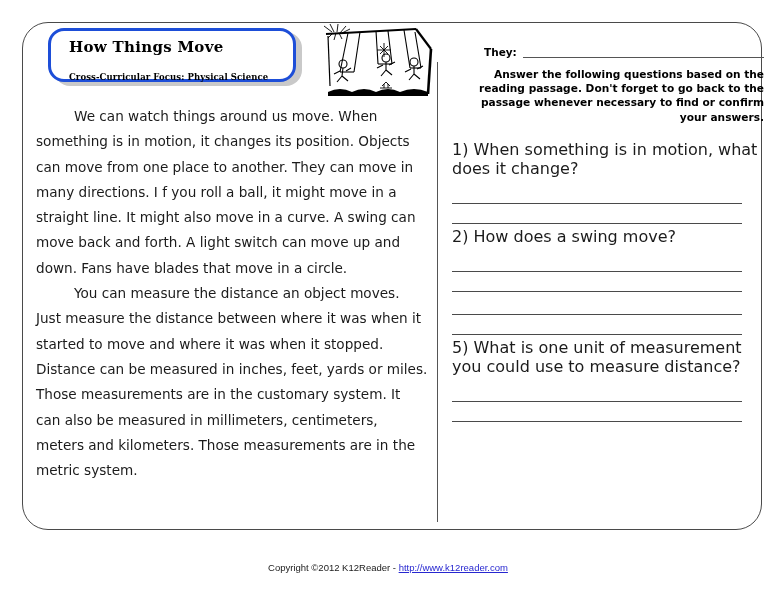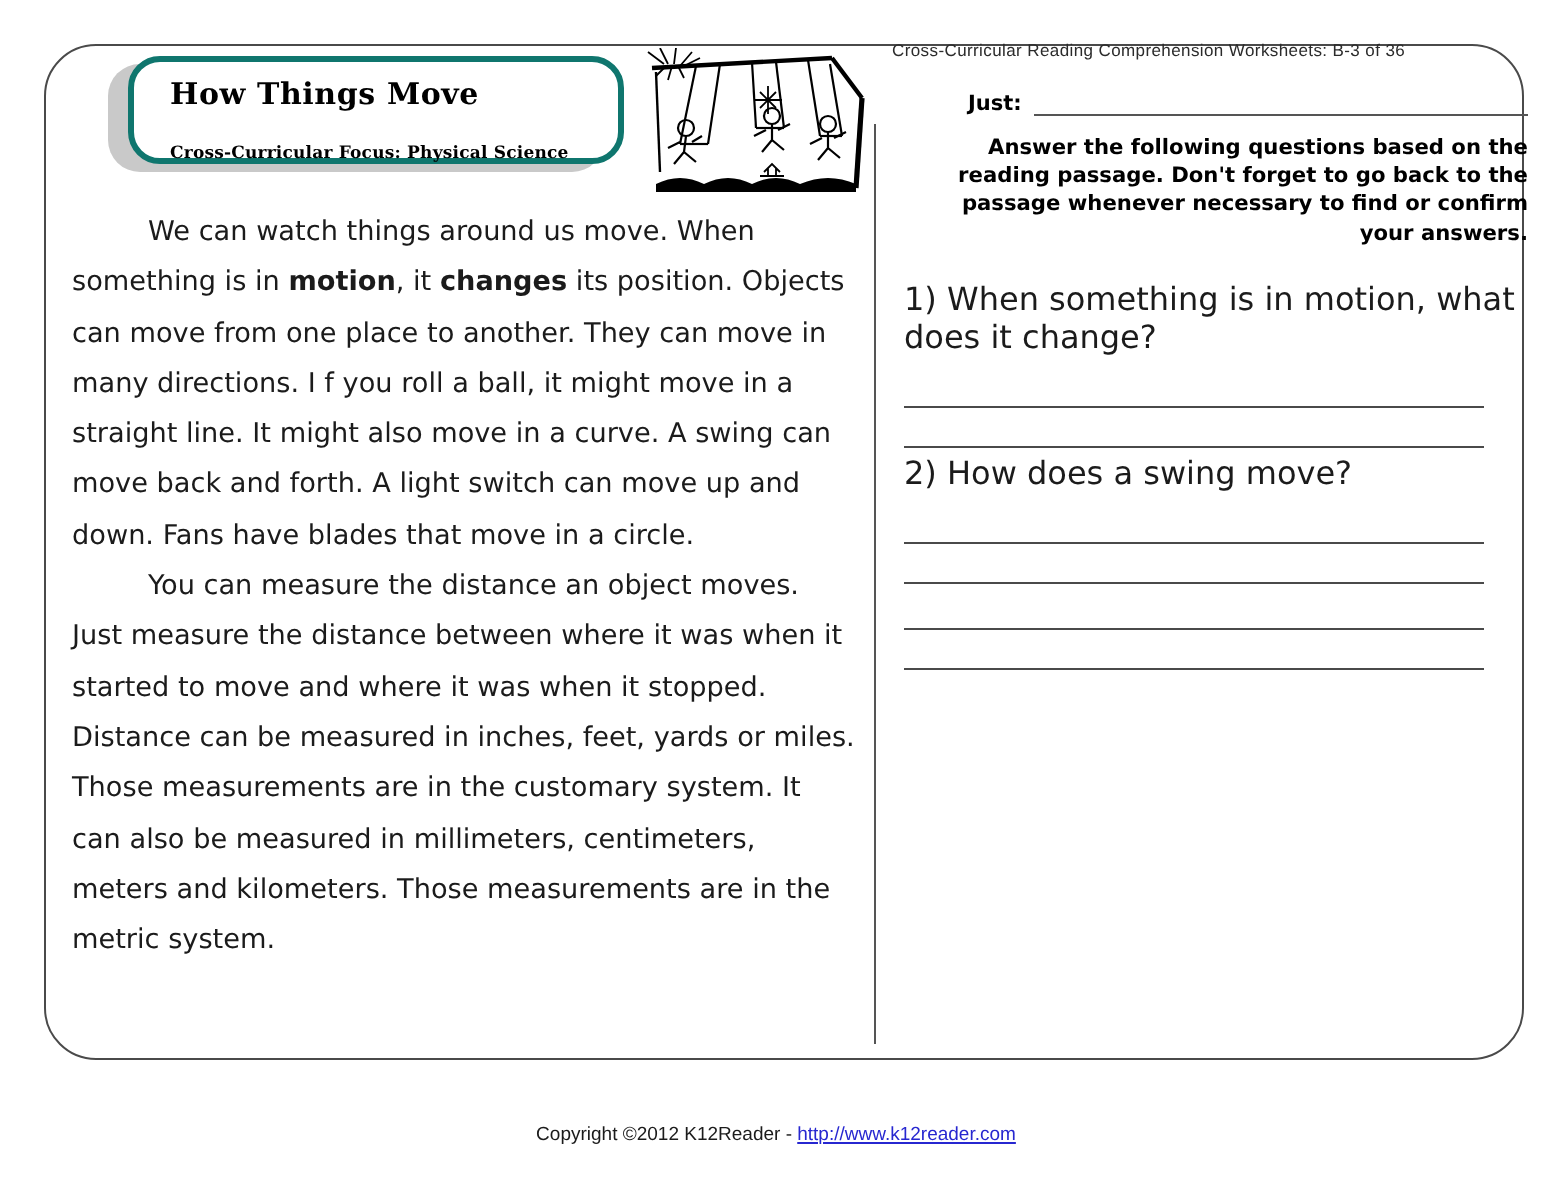--- a/index.html
+++ b/index.html
@@ -53,25 +53,25 @@
     position: absolute;
     left: 54px;
     top: 32px;
     width: 248px;
     height: 54px;
     background: #c9c9c9;
     border-radius: 16px;
   }
   .title-box {
     position: absolute;
-    left: 64px;
+    left: 48px;
     top: 28px;
     width: 248px;
     height: 54px;
-    border: 3px solid #0f766e;
+    border: 3px solid #1d4ed8;
     border-radius: 16px;
     background: #ffffff;
     box-sizing: border-box;
     padding: 7px 0 0 18px;
   }
   .title-main {
     font-family: "DejaVu Serif", serif;
     font-weight: bold;
     font-size: 15px;
     letter-spacing: 0.3px;
@@ -112,21 +112,21 @@
     width: 392px;
     font-family: "DejaVu Sans", sans-serif;
     font-size: 13.6px;
     line-height: 25.3px;
     color: #1b1b1b;
   }
   .passage p {
     margin: 0 0 0 0;
     text-indent: 38px;
   }
-  .passage b { font-weight: bold; }
+  .passage b { font-weight: normal; }
 
   
   .qcol {
     position: absolute;
     left: 452px;
     top: 46px;
     width: 312px;
   }
   .name-row {
     display: flex;
@@ -184,21 +184,20 @@
     text-decoration: underline;
   }
 </style>
 </head>
 <body>
 
 <div class="page">
 
   <div class="sheet-border"></div>
 
-  <div class="header-note">Cross-Curricular Reading Comprehension Worksheets: B-3 of 36</div>
 
   <div class="title-shadow"></div>
   <div class="title-box">
     <div class="title-main">How Things Move</div>
     <div class="title-sub">Cross-Curricular Focus: Physical Science</div>
   </div>
 
   <div class="illus">
     <svg viewBox="0 0 120 82" width="120" height="82">
       <path d="M6 12 L100 6 L114 26 L110 70 L10 70 Z" fill="#ffffff" stroke="none"></path>
@@ -244,21 +243,21 @@
   <div class="passage">
     <p>
       <span>We can watch things around us move. When something is in </span><b>motion</b><span>, it </span><b>changes</b><span> its position. Objects can move from one place to another. They can move in many directions. I f you roll a ball, it might move in a straight line. It might also move in a curve. A swing can move back and forth. A light switch can move up and down. Fans have blades that move in a circle.</span>
     </p>
     <p>You can measure the distance an object moves. Just measure the distance between where it was when it started to move and where it was when it stopped. Distance can be measured in inches, feet, yards or miles. Those measurements are in the customary system. It can also be measured in millimeters, centimeters, meters and kilometers. Those measurements are in the metric system.</p>
   </div>
 
   <div class="qcol">
 
     <div class="name-row">
-      <span class="name-label">Just:</span>
+      <span class="name-label">They:</span>
       <span class="name-rule"></span>
     </div>
 
     <div class="instructions">Answer the following questions based on the reading passage. Don't forget to go back to the passage whenever necessary to find or confirm your answers.</div>
 
     <div class="qblock">
       <div class="question">1) When something is in motion, what does it change?</div>
       <div class="ansline"></div>
       <div class="ansline"></div>
     </div>
@@ -268,20 +267,25 @@
       <div class="ansline"></div>
       <div class="ansline"></div>
     </div>
 
     <div class="qblock">
       <div class="ansline"></div>
       <div class="ansline"></div>
     </div>
 
 
+    <div class="qblock">
+      <div class="question">5) What is one unit of measurement you could use to measure distance?</div>
+      <div class="ansline"></div>
+      <div class="ansline"></div>
+    </div>
 
   </div>
 
   <div class="footer">
     <span>Copyright ©2012 K12Reader - </span><a href="#">http://www.k12reader.com</a>
   </div>
 
 </div>
 
 </body></html>

